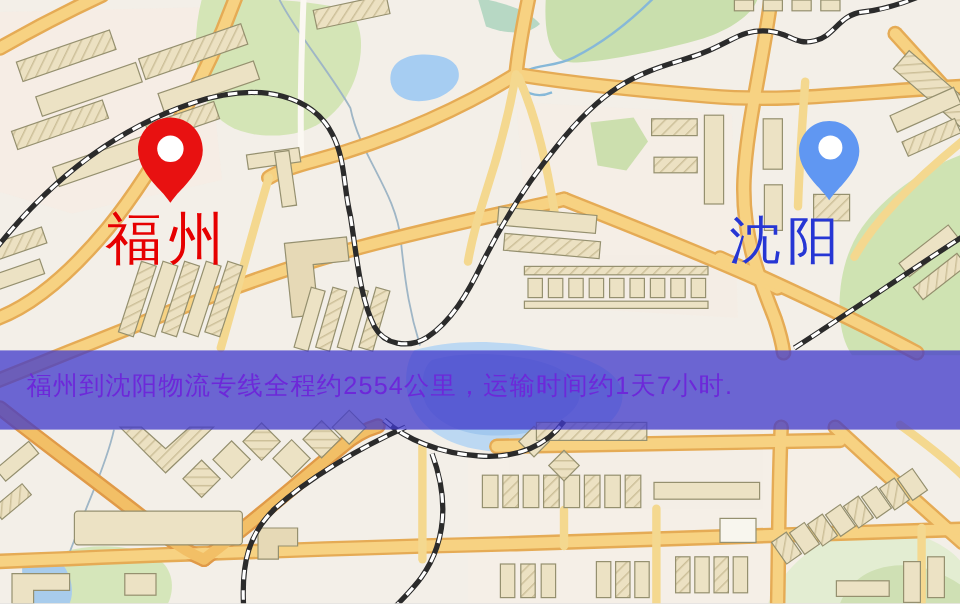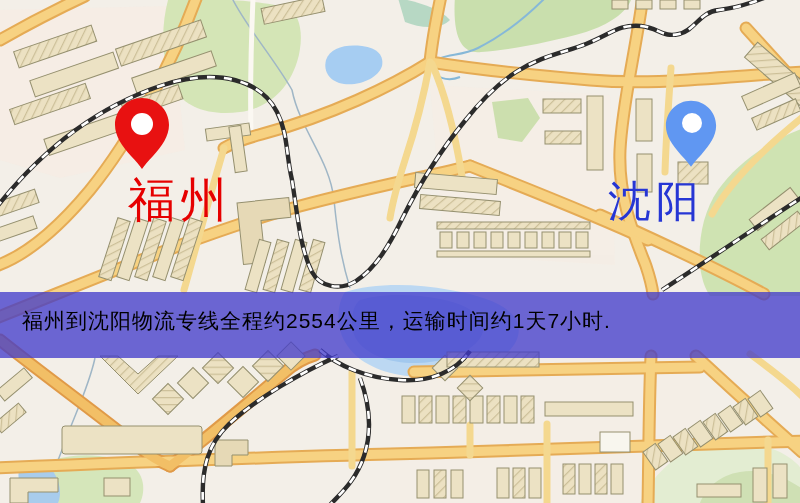--- a/index.html
+++ b/index.html
@@ -8,30 +8,30 @@
     font-family:"Liberation Sans","DejaVu Sans",sans-serif;
     background:#f3efe8;
   }
   .map-art{position:absolute;left:0;top:0;}
   .city-label{
     position:absolute;line-height:1;white-space:nowrap;
     font-family:"Liberation Serif","DejaVu Serif",serif;
     font-weight:500;letter-spacing:5px;
     text-shadow:0 0 2px rgba(255,255,255,.35);
   }
-  .city-label.origin{left:88px;top:177px;font-size:47px;color:#e60000;margin-left:40px;}
+  .city-label.origin{left:88px;top:177px;font-size:47px;color:#e60000;}
   .city-label.dest{left:608px;top:180px;font-size:43px;color:#2636d4;}
   .banner{
     position:absolute;left:0;top:292px;width:800px;height:66px;
     background:rgba(64,58,203,0.76);
     display:flex;align-items:center;box-sizing:border-box;
     padding:0 10px 9px 22px;
   }
   .banner span{
-    color:#000000;font-size:21px;letter-spacing:1px;white-space:nowrap;
+    color:#6d28d9;font-size:21px;letter-spacing:1px;white-space:nowrap;
   }
 </style>
 </head>
 <body>
 
 <div class="stage">
 
   <svg class="map-art" width="800" height="503" viewBox="0 0 800 503">
     <defs>
       <pattern id="bh" width="7" height="7" patternUnits="userSpaceOnUse" patternTransform="rotate(45)">

